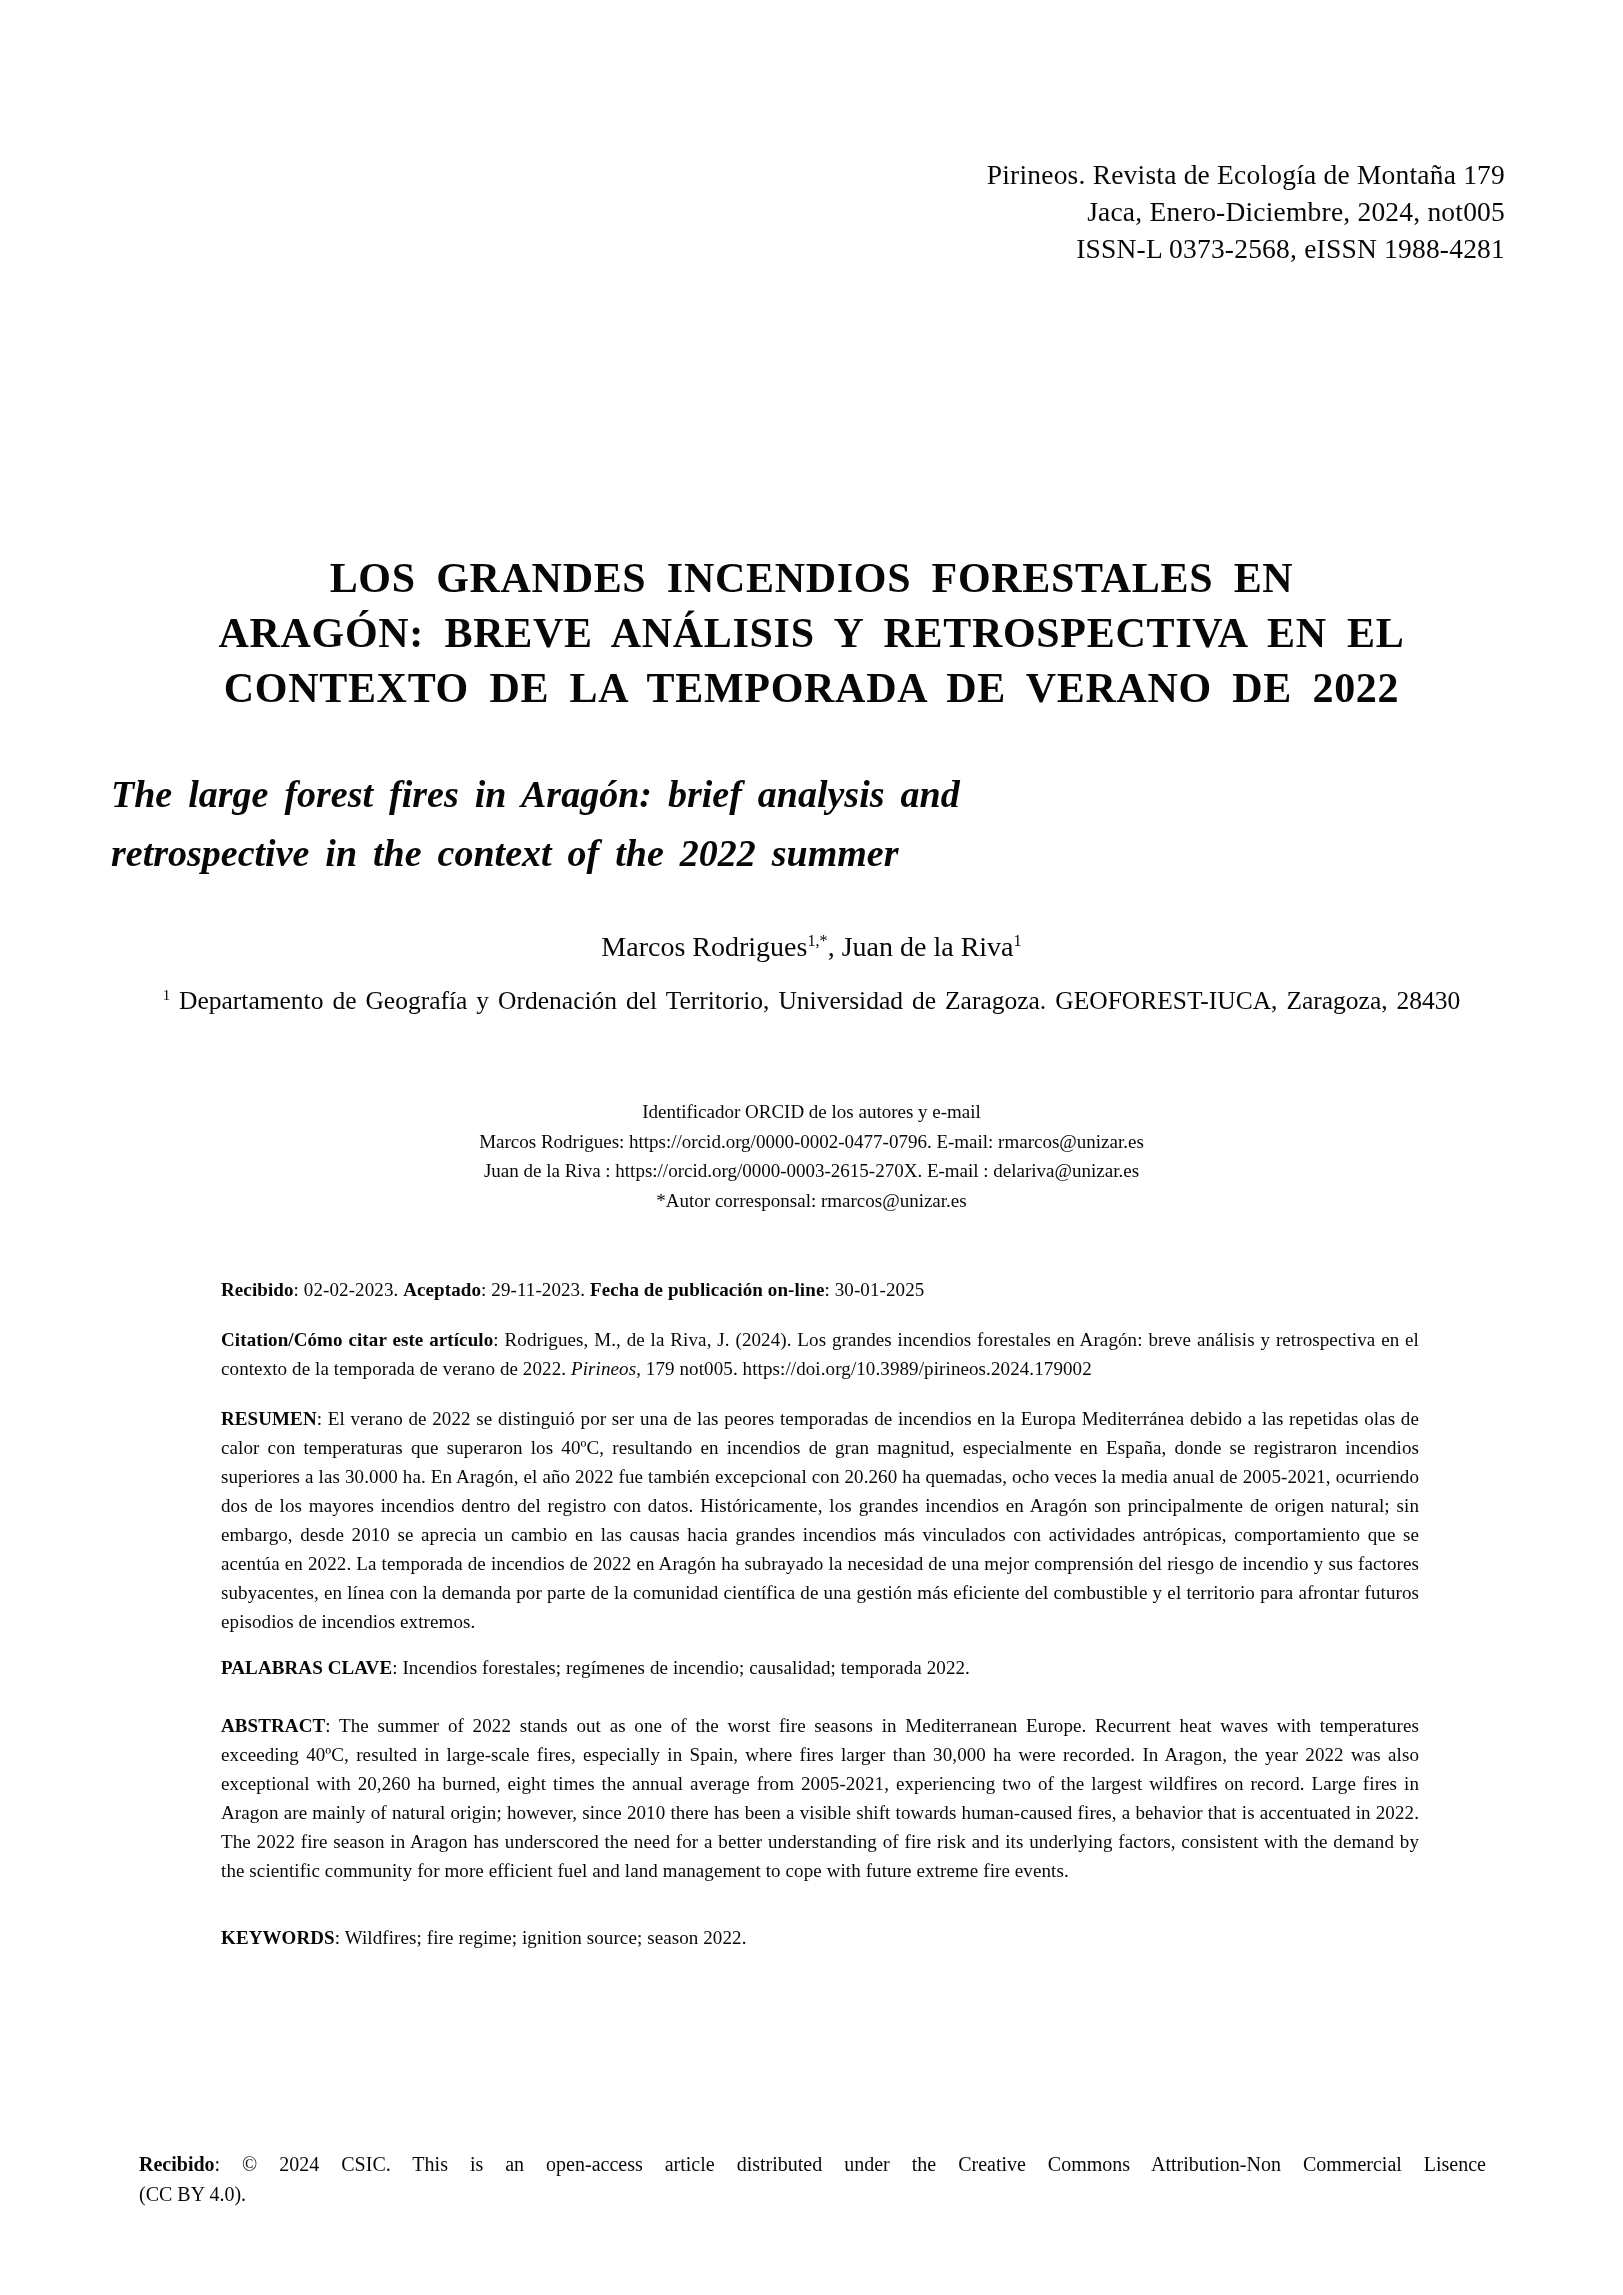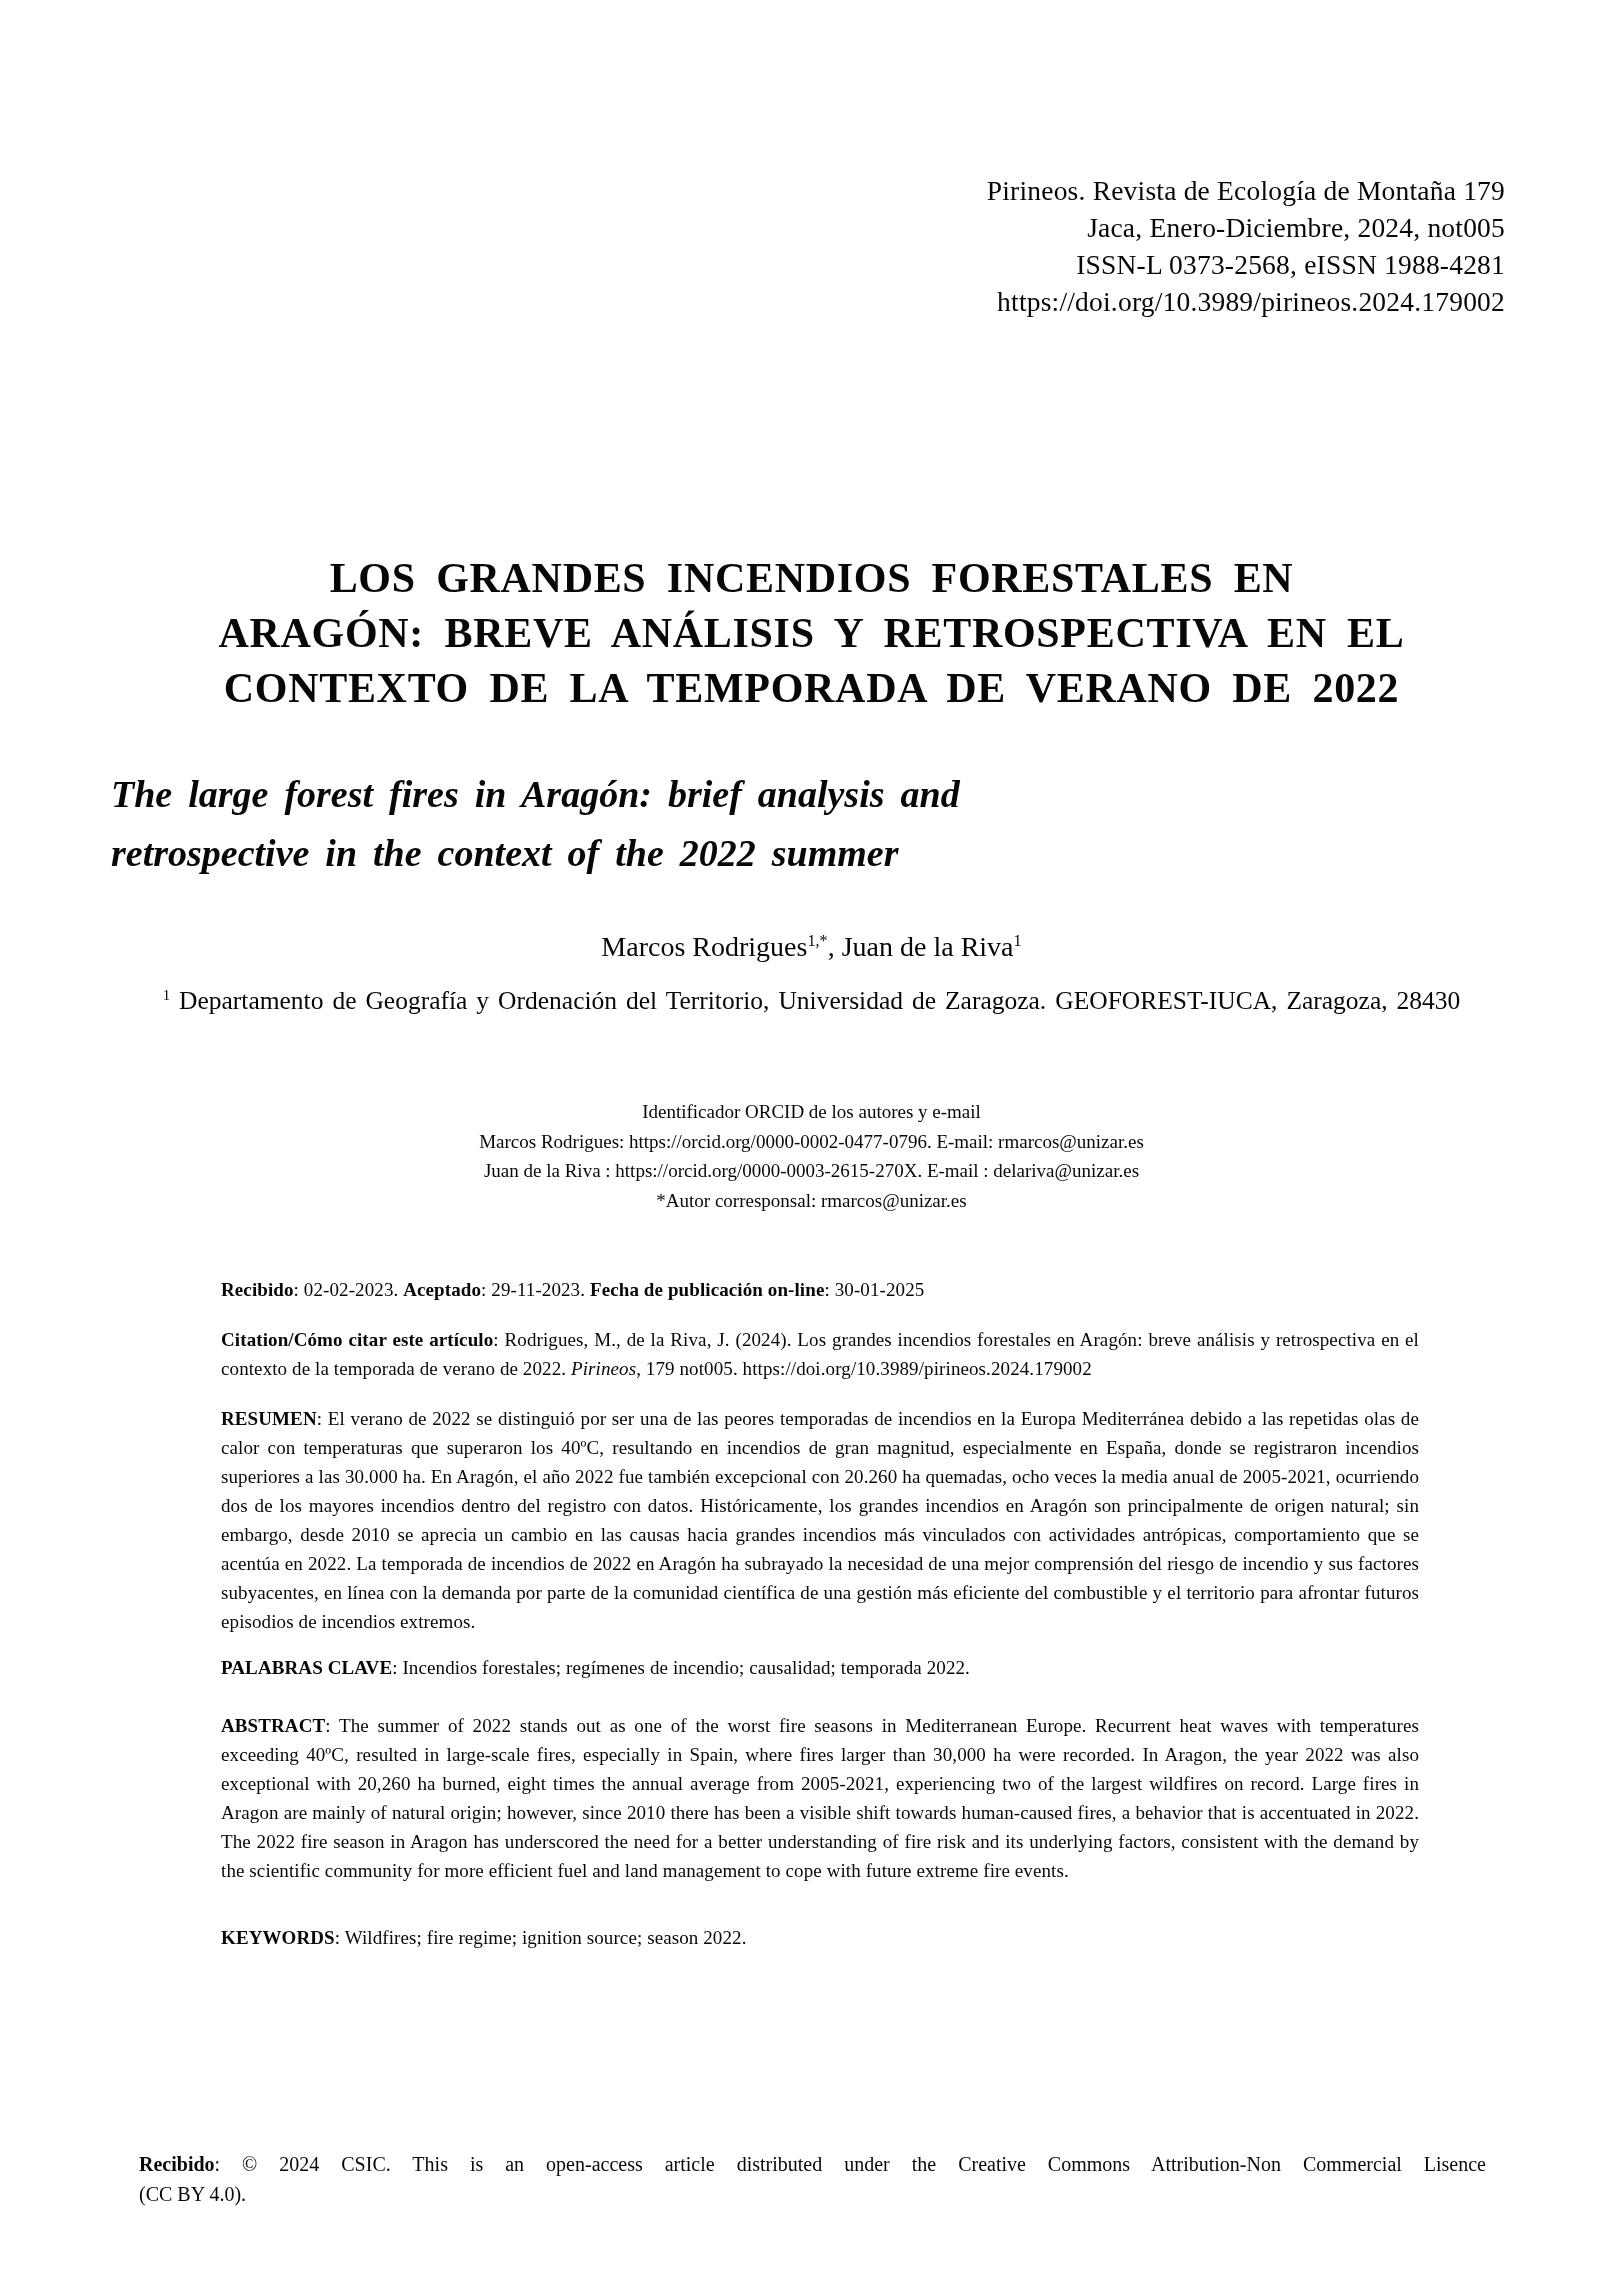--- a/index.html
+++ b/index.html
@@ -12,21 +12,21 @@
     width: 1623px;
     height: 2295px;
     background: #ffffff;
     color: #070707;
     font-family: "Liberation Serif", "DejaVu Serif", serif;
     overflow: hidden;
   }
   
   .journal-header {
     position: absolute;
-    top: 172px;
+    top: 156px;
     right: 118px;
     text-align: right;
     font-size: 27.5px;
     line-height: 37px;
     letter-spacing: 0.2px;
   }
   
   .title-es {
     position: absolute;
     top: 551px;
@@ -122,21 +122,20 @@
 </style>
 </head>
 <body>
 
 <div class="page">
 
   <div class="journal-header">
     <div>Pirineos. Revista de Ecología de Montaña 179</div>
     <div>Jaca, Enero-Diciembre, 2024, not005</div>
     <div>ISSN-L 0373-2568, eISSN 1988-4281</div>
-    <div>https://doi.org/10.3989/pirineos.2024.179002</div>
   </div>
 
   <h1 class="title-es">
     <div>LOS GRANDES INCENDIOS FORESTALES EN</div>
     <div>ARAGÓN: BREVE ANÁLISIS Y RETROSPECTIVA EN EL</div>
     <div>CONTEXTO DE LA TEMPORADA DE VERANO DE 2022</div>
   </h1>
 
   <h2 class="title-en">
     <div>The large forest fires in Aragón: brief analysis and</div>

